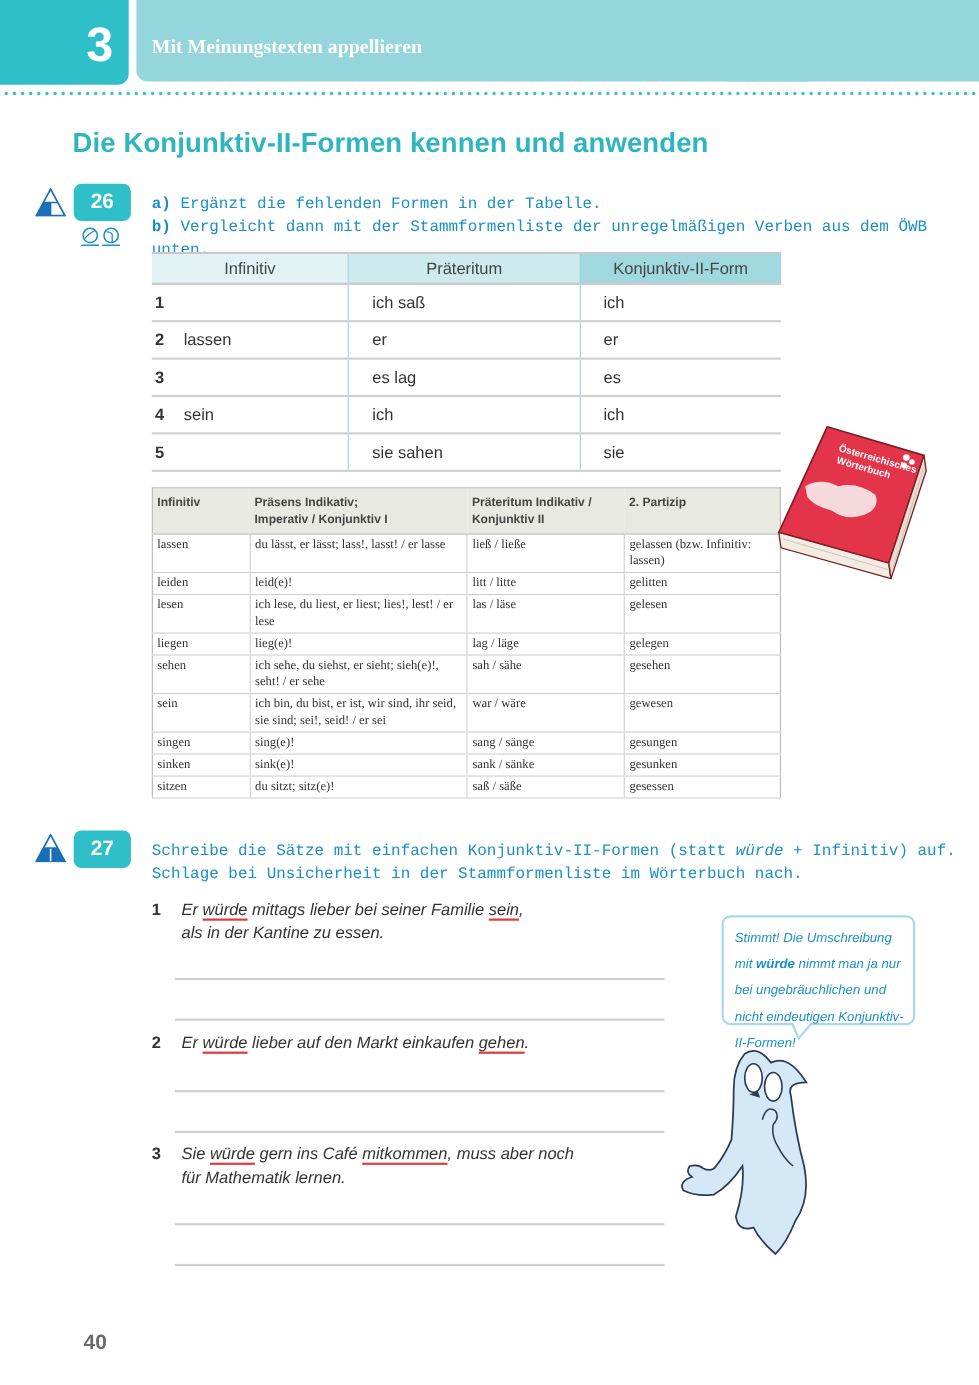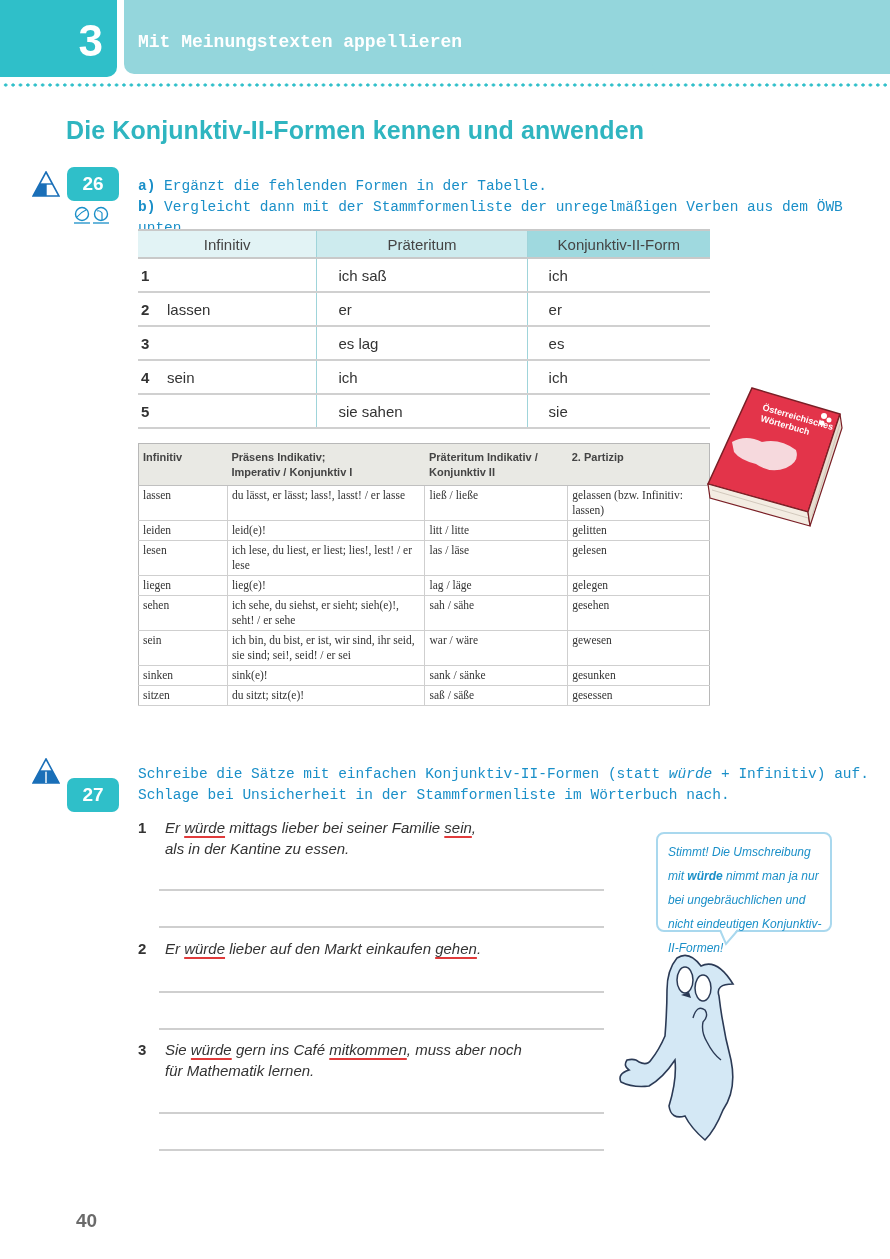--- a/index.html
+++ b/index.html
@@ -1,21 +1,21 @@
 <!DOCTYPE html>
 <html><head>
 <meta charset="utf-8">
 <style>
   * { box-sizing: border-box; margin: 0; padding: 0; }
   html, body { width: 890px; height: 1259px; background: #ffffff; overflow: hidden; }
   body { position: relative; font-family: "DejaVu Sans", "Liberation Sans", sans-serif; color: #333; }
 
   
   .hdr-num { position: absolute; left: 0; top: 0; width: 117px; height: 77px; background: #2fbfc9; border-bottom-right-radius: 10px; color: #fff; font-weight: bold; font-size: 44px; text-align: right; padding-right: 14px; line-height: 82px; font-family: "Liberation Sans", sans-serif; }
-  .hdr-title { position: absolute; left: 124px; top: 0; width: 618px; height: 74px; background: #94d6dc; border-bottom-left-radius: 10px; border-bottom-right-radius: 10px; color: #fff; font-weight: bold; font-size: 18px; padding-left: 14px; line-height: 84px; font-family: Liberation Mono, monospace; }
+  .hdr-title { position: absolute; left: 124px; top: 0; width: 618px; height: 74px; background: #94d6dc; border-bottom-left-radius: 10px; border-bottom-right-radius: 10px; color: #fff; font-weight: bold; font-size: 18px; padding-left: 14px; line-height: 84px; font-family: Liberation Serif, serif; }
   .hdr-right { position: absolute; left: 652px; top: 0; width: 238px; height: 74px; background: #94d6dc; border-bottom-left-radius: 10px; }
   .dots { position: absolute; left: 2px; top: 82px; width: 888px; height: 6px; background-image: radial-gradient(circle, #2fbfc9 1.4px, transparent 1.8px); background-size: 7.4px 6px; background-repeat: repeat-x; }
 
   .page-title { position: absolute; left: 66px; top: 116px; font-size: 25px; font-weight: bold; color: #2fb5c0; font-family: "Liberation Sans", sans-serif; letter-spacing: 0.1px; }
 
   
   .ex-badge { position: absolute; width: 52px; height: 34px; background: #2fbfc9; border-radius: 7px; color: #fff; font-weight: bold; font-size: 19px; text-align: center; line-height: 34px; font-family: "Liberation Sans", sans-serif; }
   .level-icon { position: absolute; width: 28px; height: 26px; }
   .pair-icon { position: absolute; width: 40px; height: 22px; }
 
@@ -168,20 +168,26 @@
         <td>sehen</td>
         <td>ich sehe, du siehst, er sieht; sieh(e)!, seht! / er sehe</td>
         <td>sah / sähe</td>
         <td>gesehen</td>
       </tr>
     <tr>
         <td>sein</td>
         <td>ich bin, du bist, er ist, wir sind, ihr seid, sie sind; sei!, seid! / er sei</td>
         <td>war / wäre</td>
         <td>gewesen</td>
+      </tr>
+    <tr>
+        <td>singen</td>
+        <td>sing(e)!</td>
+        <td>sang / sänge</td>
+        <td>gesungen</td>
       </tr>
     <tr>
         <td>sinken</td>
         <td>sink(e)!</td>
         <td>sank / sänke</td>
         <td>gesunken</td>
       </tr>
     <tr>
         <td>sitzen</td>
         <td>du sitzt; sitz(e)!</td>
@@ -204,21 +210,21 @@
     <circle cx="129" cy="40" r="2.5" fill="#fff"></circle>
     <circle cx="122" cy="43" r="2.5" fill="#fff"></circle>
 </svg>
 
 <svg class="level-icon" style="left:32px;top:758px;" viewBox="0 0 28 26">
   <polygon points="14,1 27,25 1,25" fill="none" stroke="#1a6fb8" stroke-width="1.6"></polygon>
   <polygon points="7.5,13 20.5,13 27,25 1,25" fill="#1a6fb8"></polygon>
   <line x1="14" y1="13" x2="14" y2="25" stroke="#fff" stroke-width="1.4"></line>
   <line x1="7.5" y1="13" x2="20.5" y2="13" stroke="#1a6fb8" stroke-width="1.4"></line>
 </svg>
-<div class="ex-badge" style="left:67px;top:755px;margin-top:23px;">27</div>
+<div class="ex-badge" style="left:67px;top:755px;">27</div>
 
 <div class="task" style="left:138px;top:764px;">
   <span>Schreibe die Sätze mit einfachen Konjunktiv-II-Formen (statt </span><i>würde</i><span> + Infinitiv) auf.</span>
 </div>
 <div class="task" style="left:138px;top:785px;">Schlage bei Unsicherheit in der Stammformenliste im Wörterbuch nach.</div>
 
 <div class="item" style="top:817px;">
   <span class="n">1</span>
   <span class="txt"><span>Er </span><span class="u">würde</span><span> mittags lieber bei seiner Familie </span><span class="u">sein</span><span>,</span></span>
   <span class="txt" style="top:21px;">als in der Kantine zu essen.</span>

